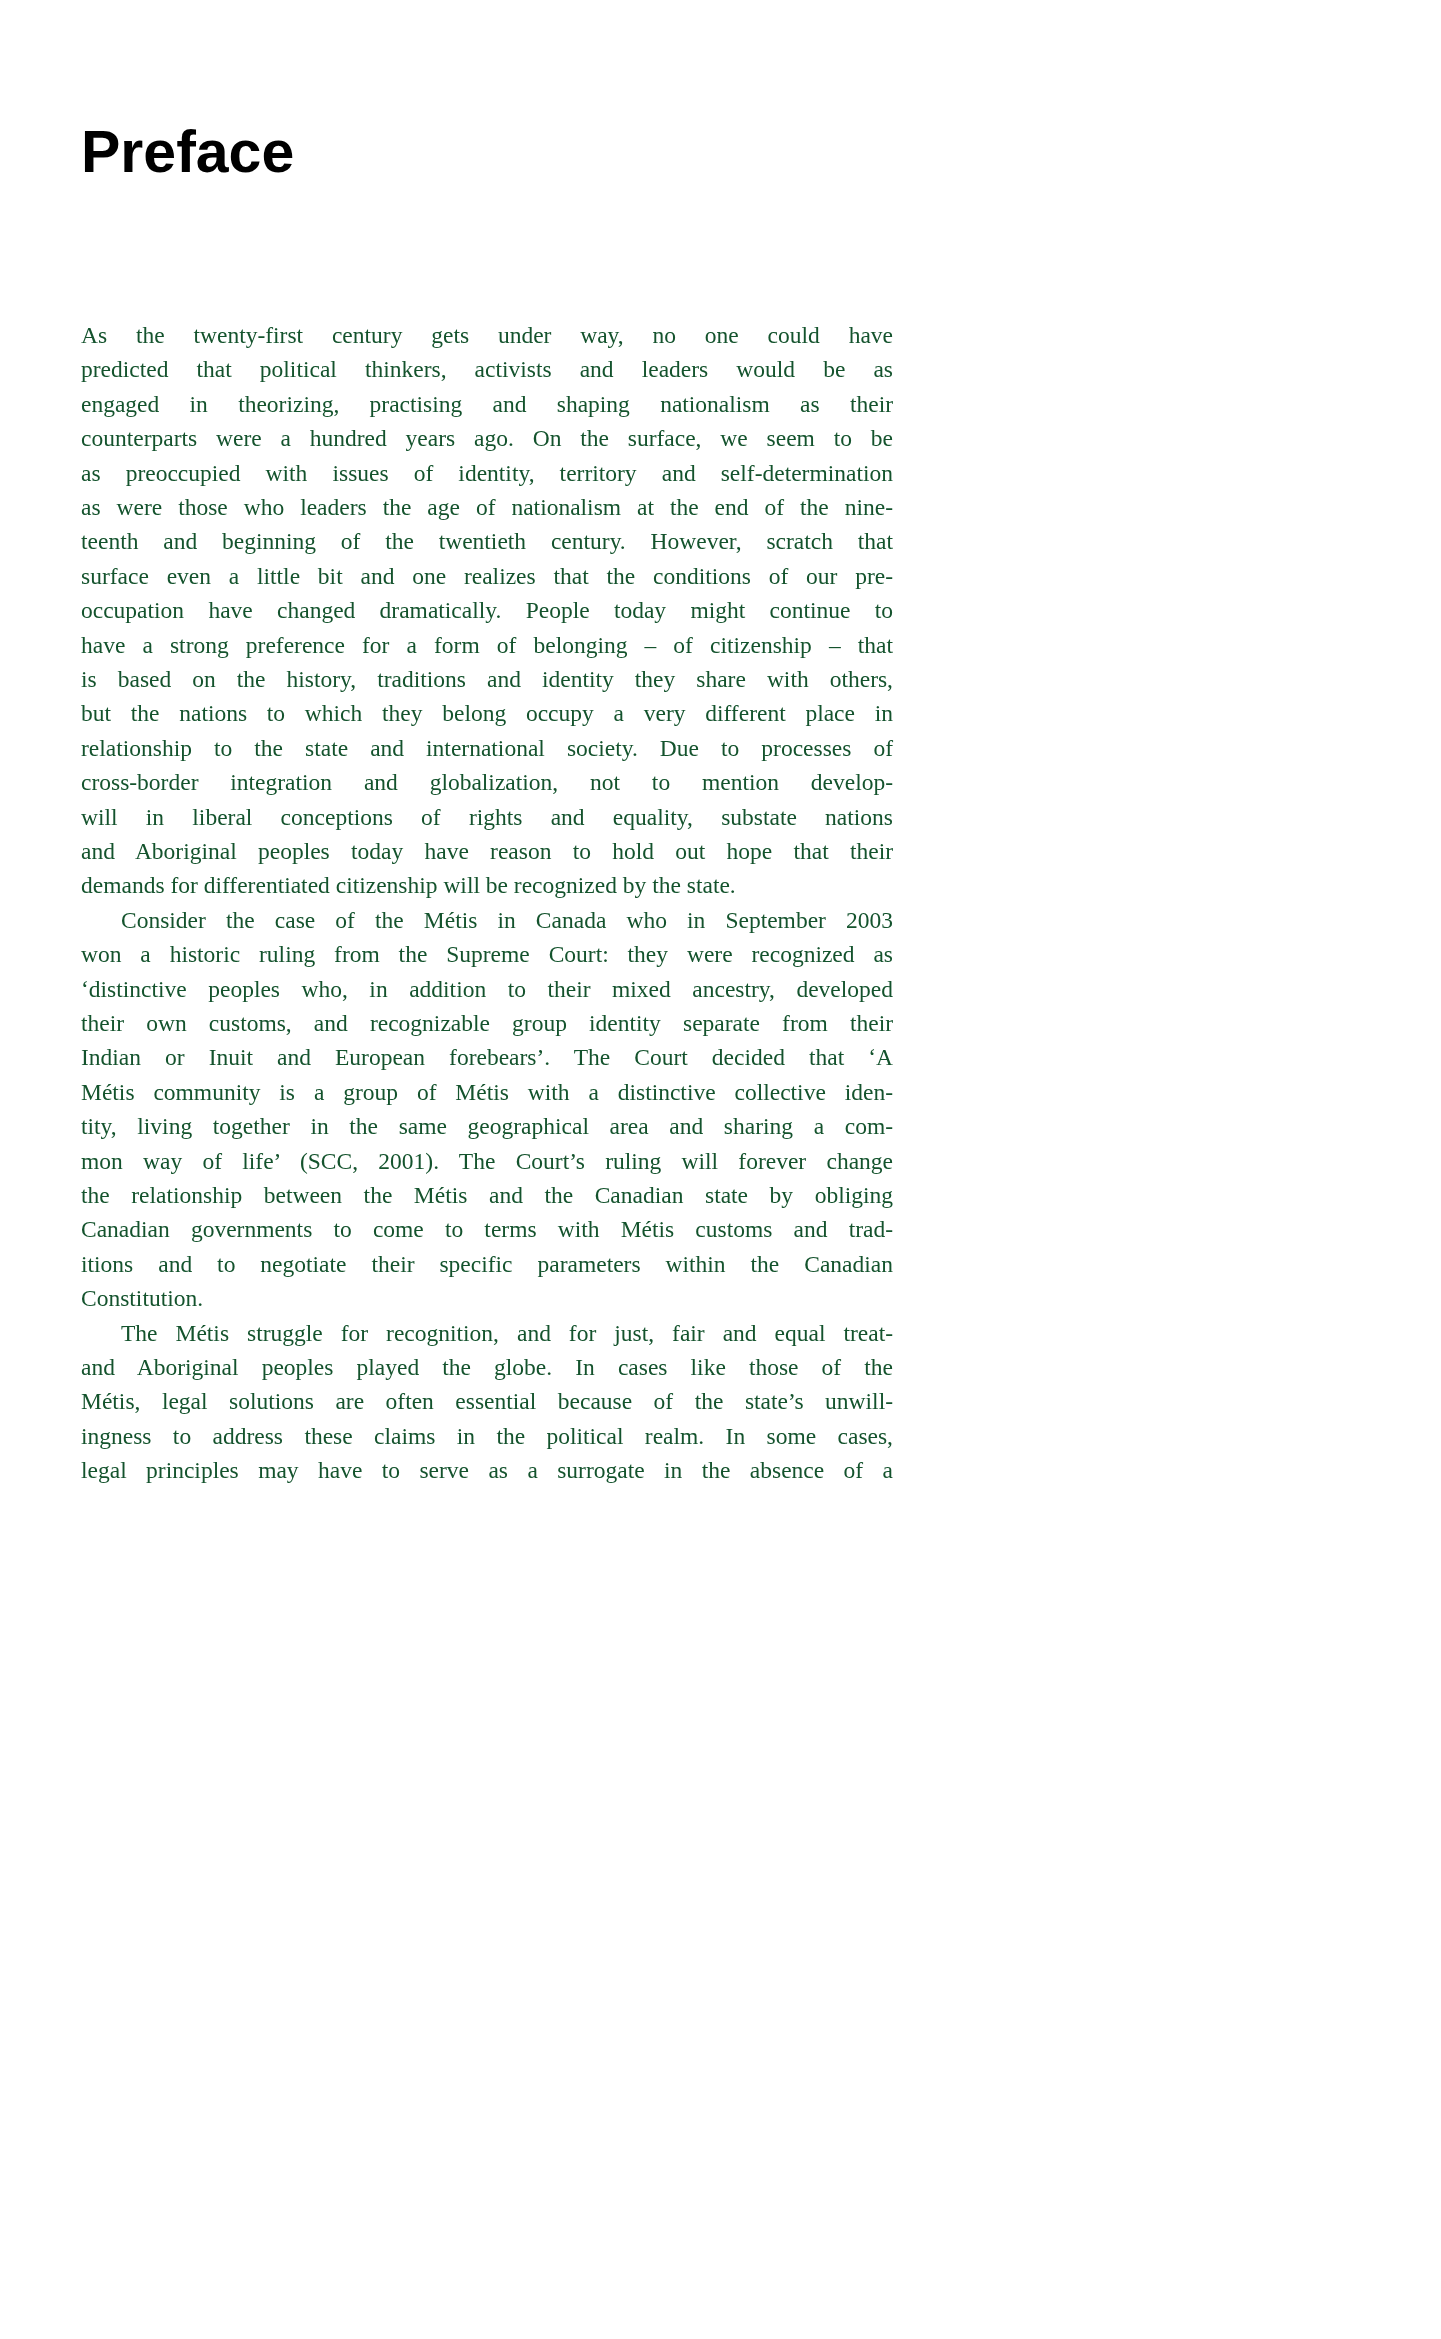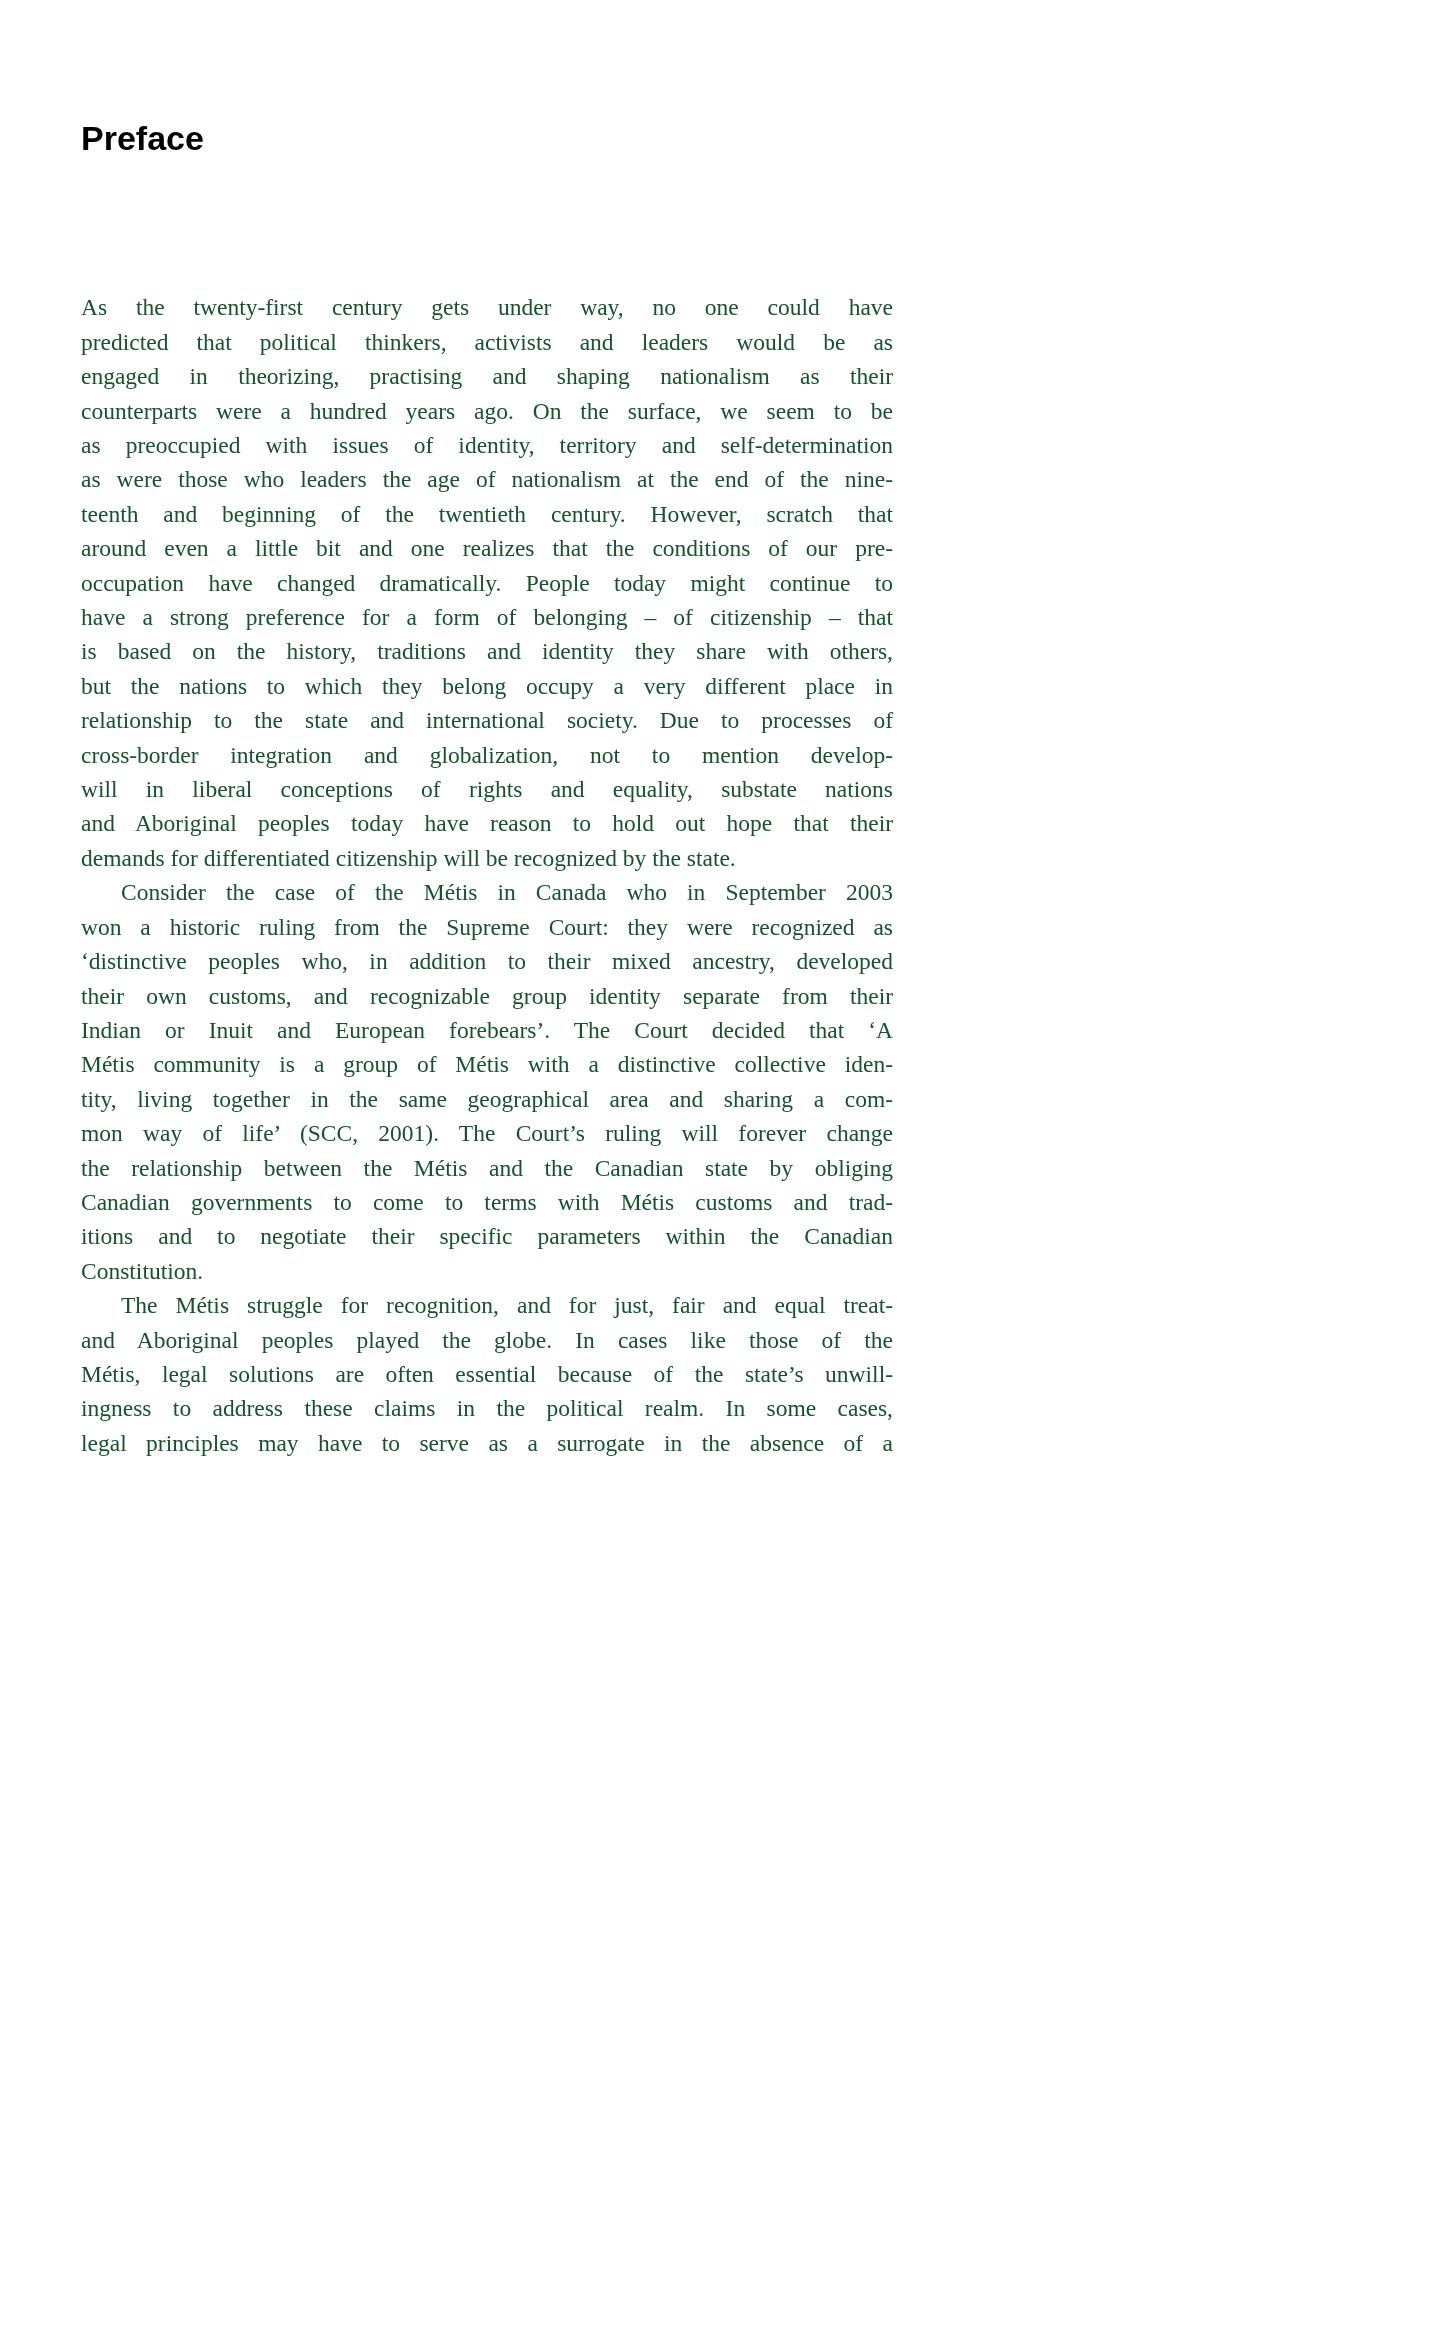--- a/index.html
+++ b/index.html
@@ -17,21 +17,21 @@
   }
   .page {
     position: absolute;
     left: 81px;
     top: 120px;
     width: 812px;
   }
   .title {
     font-family: "Liberation Sans", sans-serif;
     font-weight: 700;
-    font-size: 34px;
+    font-size: 59px;
     line-height: 1.1;
     color: #000000;
     margin: 0;
   }
   .body-text {
     margin-top: 133px;
     font-size: 23.5px;
     line-height: 34.4px;
     color: #14532d;
   }
@@ -57,21 +57,21 @@
   <h1 class="title">Preface</h1>
   <div class="body-text">
       <div class="paragraph">
         <div class="line">As the twenty-first century gets under way, no one could have</div>
         <div class="line">predicted that political thinkers, activists and leaders would be as</div>
         <div class="line">engaged in theorizing, practising and shaping nationalism as their</div>
         <div class="line">counterparts were a hundred years ago. On the surface, we seem to be</div>
         <div class="line">as preoccupied with issues of identity, territory and self-determination</div>
         <div class="line">as were those who leaders the age of nationalism at the end of the nine-</div>
         <div class="line">teenth and beginning of the twentieth century. However, scratch that</div>
-        <div class="line">around even a little bit and one realizes that the conditions of our pre-</div>
+        <div class="line">surface even a little bit and one realizes that the conditions of our pre-</div>
         <div class="line">occupation have changed dramatically. People today might continue to</div>
         <div class="line">have a strong preference for a form of belonging – of citizenship – that</div>
         <div class="line">is based on the history, traditions and identity they share with others,</div>
         <div class="line">but the nations to which they belong occupy a very different place in</div>
         <div class="line">relationship to the state and international society. Due to processes of</div>
         <div class="line">cross-border integration and globalization, not to mention develop-</div>
         <div class="line">will in liberal conceptions of rights and equality, substate nations</div>
         <div class="line">and Aboriginal peoples today have reason to hold out hope that their</div>
         <div class="line last">demands for differentiated citizenship will be recognized by the state.</div>
       </div>

